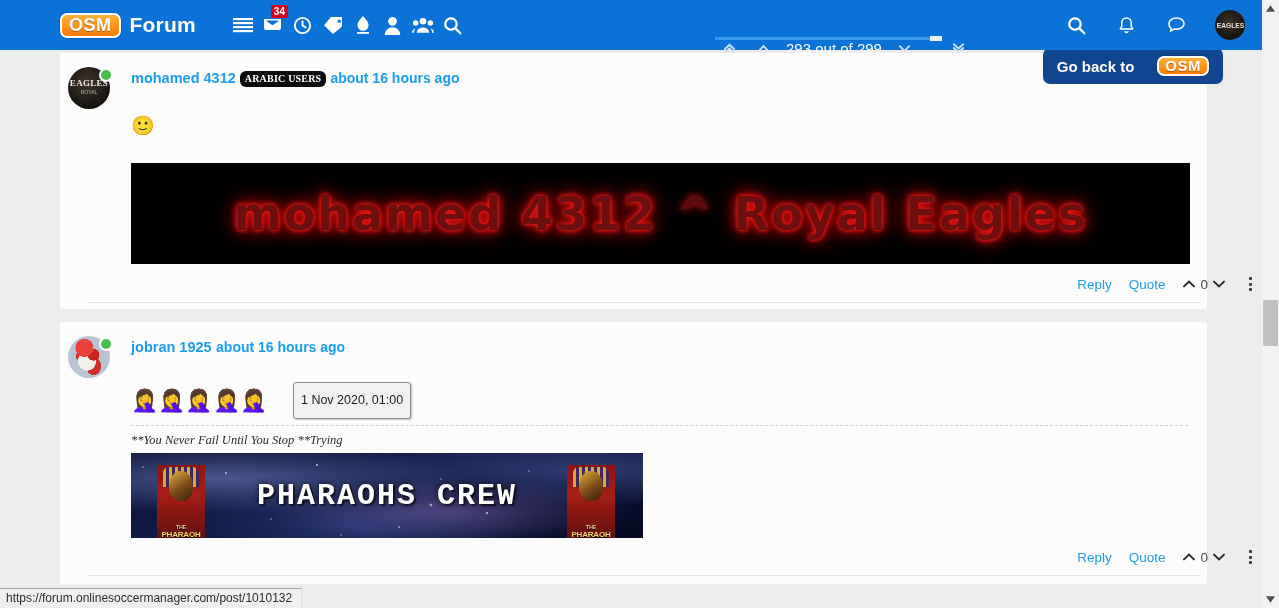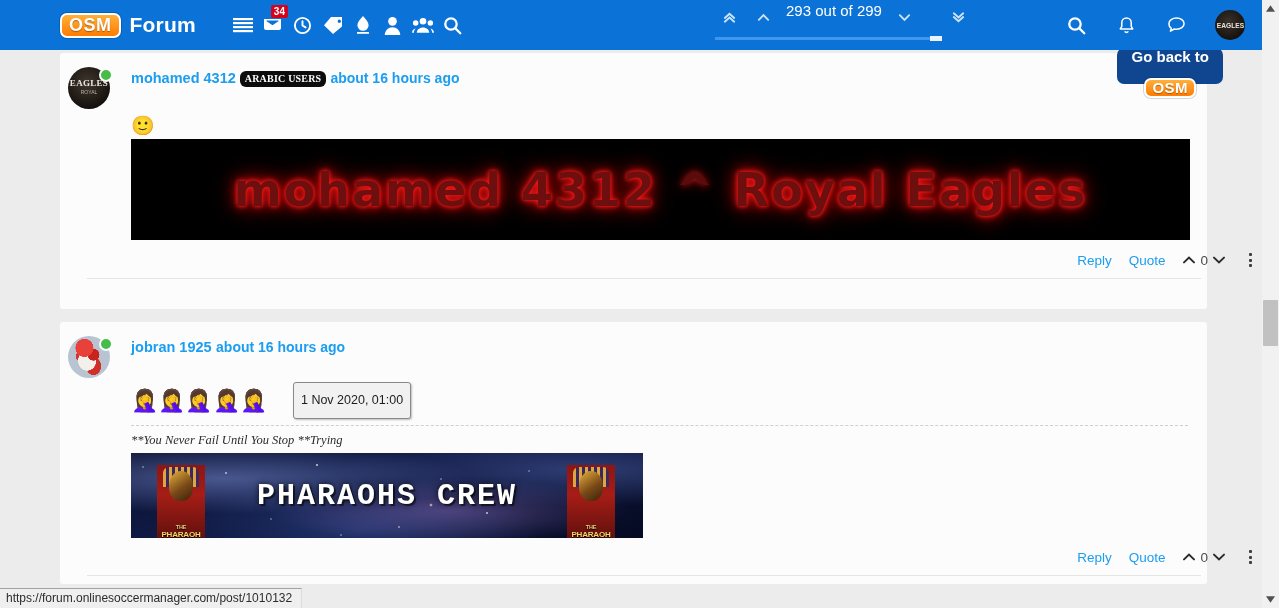--- a/index.html
+++ b/index.html
@@ -48,22 +48,22 @@
   .badge-34 {
     position: absolute; top: -9px; left: 9px;
     background: #d4021d; color: #fff;
     font-size: 10px; font-weight: bold;
     padding: 1px 3px; border-radius: 2px;
     line-height: 1.1;
   }
 
   
   .pager {
-    position: absolute; left: 712px; top: 2px;
-    height: 64px; display: flex; align-items: flex-start; gap: 0;
+    position: absolute; left: 712px; top: 16px;
+    height: 64px; display: flex; align-items: center; gap: 0;
   }
   .pager-btn {
     width: 34px; height: 30px; display: flex; align-items: center; justify-content: center;
     color: #cfe3f7; cursor: pointer;
   }
   .pager-label {
     color: #ffffff; font-size: 15px; padding: 0 6px; white-space: nowrap;
     cursor: pointer;
   }
   .pager-progress {
@@ -89,23 +89,23 @@
     color: #e8e3da; font-size: 7px; font-weight: bold; line-height: 1;
     text-align: center; transform: scale(.95);
   }
 
   
   .goback {
     position: absolute; top: 48px; right: 56px;
     background: #10468f;
     border-radius: 7px;
     height: 36px; padding: 0 14px;
-    display: flex; align-items: center; gap: 13px;
+    display: flex; align-items: center; gap: 23px;
     color: #fff; font-size: 15px; font-weight: bold;
-    z-index: 25; cursor: pointer; flex-direction: column;
+    z-index: 25; cursor: pointer;
   }
   .goback .osm-logo { font-size: 15px; padding: 0px 6px 1px 6px; border-width: 2px; }
 
   
   .page {
     position: absolute; top: 50px; left: 0;
     width: 1262px; height: 538px;
     background: #ececec;
     overflow: hidden;
   }
@@ -458,21 +458,21 @@
         <span class="online-dot"></span>
       </div>
       <div class="head-text">
         <span class="uname">mohamed 4312</span><span class="ubadge">ARABIC USERS</span><span class="utime">about 16 hours ago</span>
       </div>
     </div>
 
     <div class="post-body">
       <div class="emoji-line">🙂</div>
 
-      <div class="banner-red" style="margin-top:0;">
+      <div class="banner-red" style="margin-top:24px;">
         <span class="glow">
           <span>mohamed 4312</span>
           <span class="caret">^</span>
           <span>Royal Eagles</span>
         </span>
       </div>
 
       <div class="post-actions" style="margin-top:10px; margin-left:-51px; width:1198px;">
         <span class="act-link">Reply</span>
         <span class="act-link">Quote</span>

